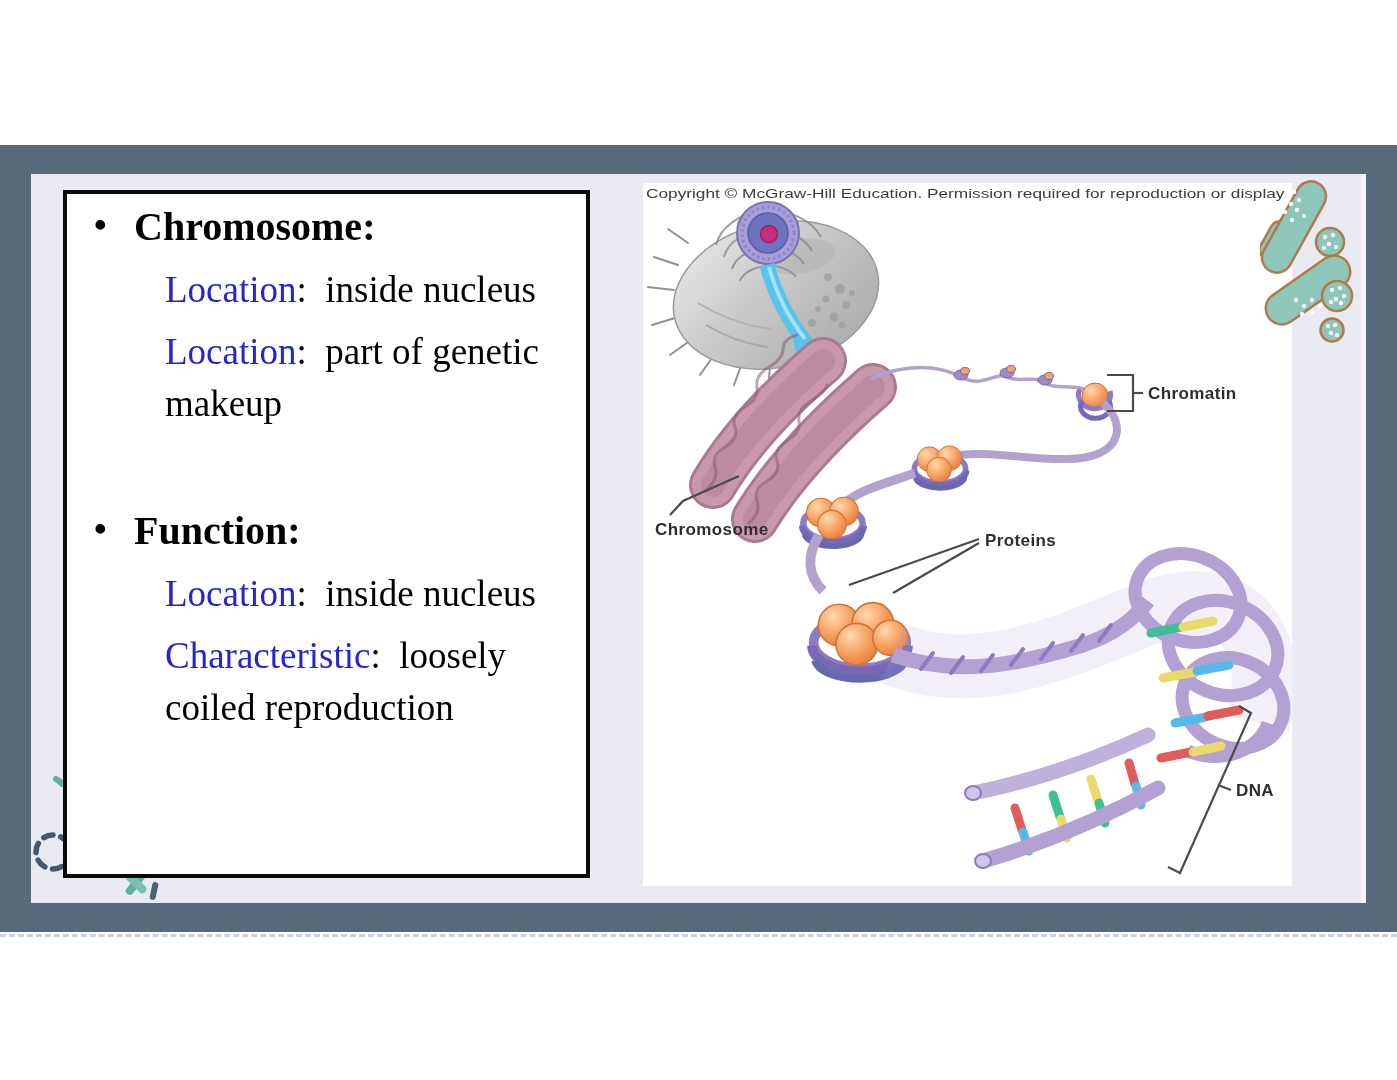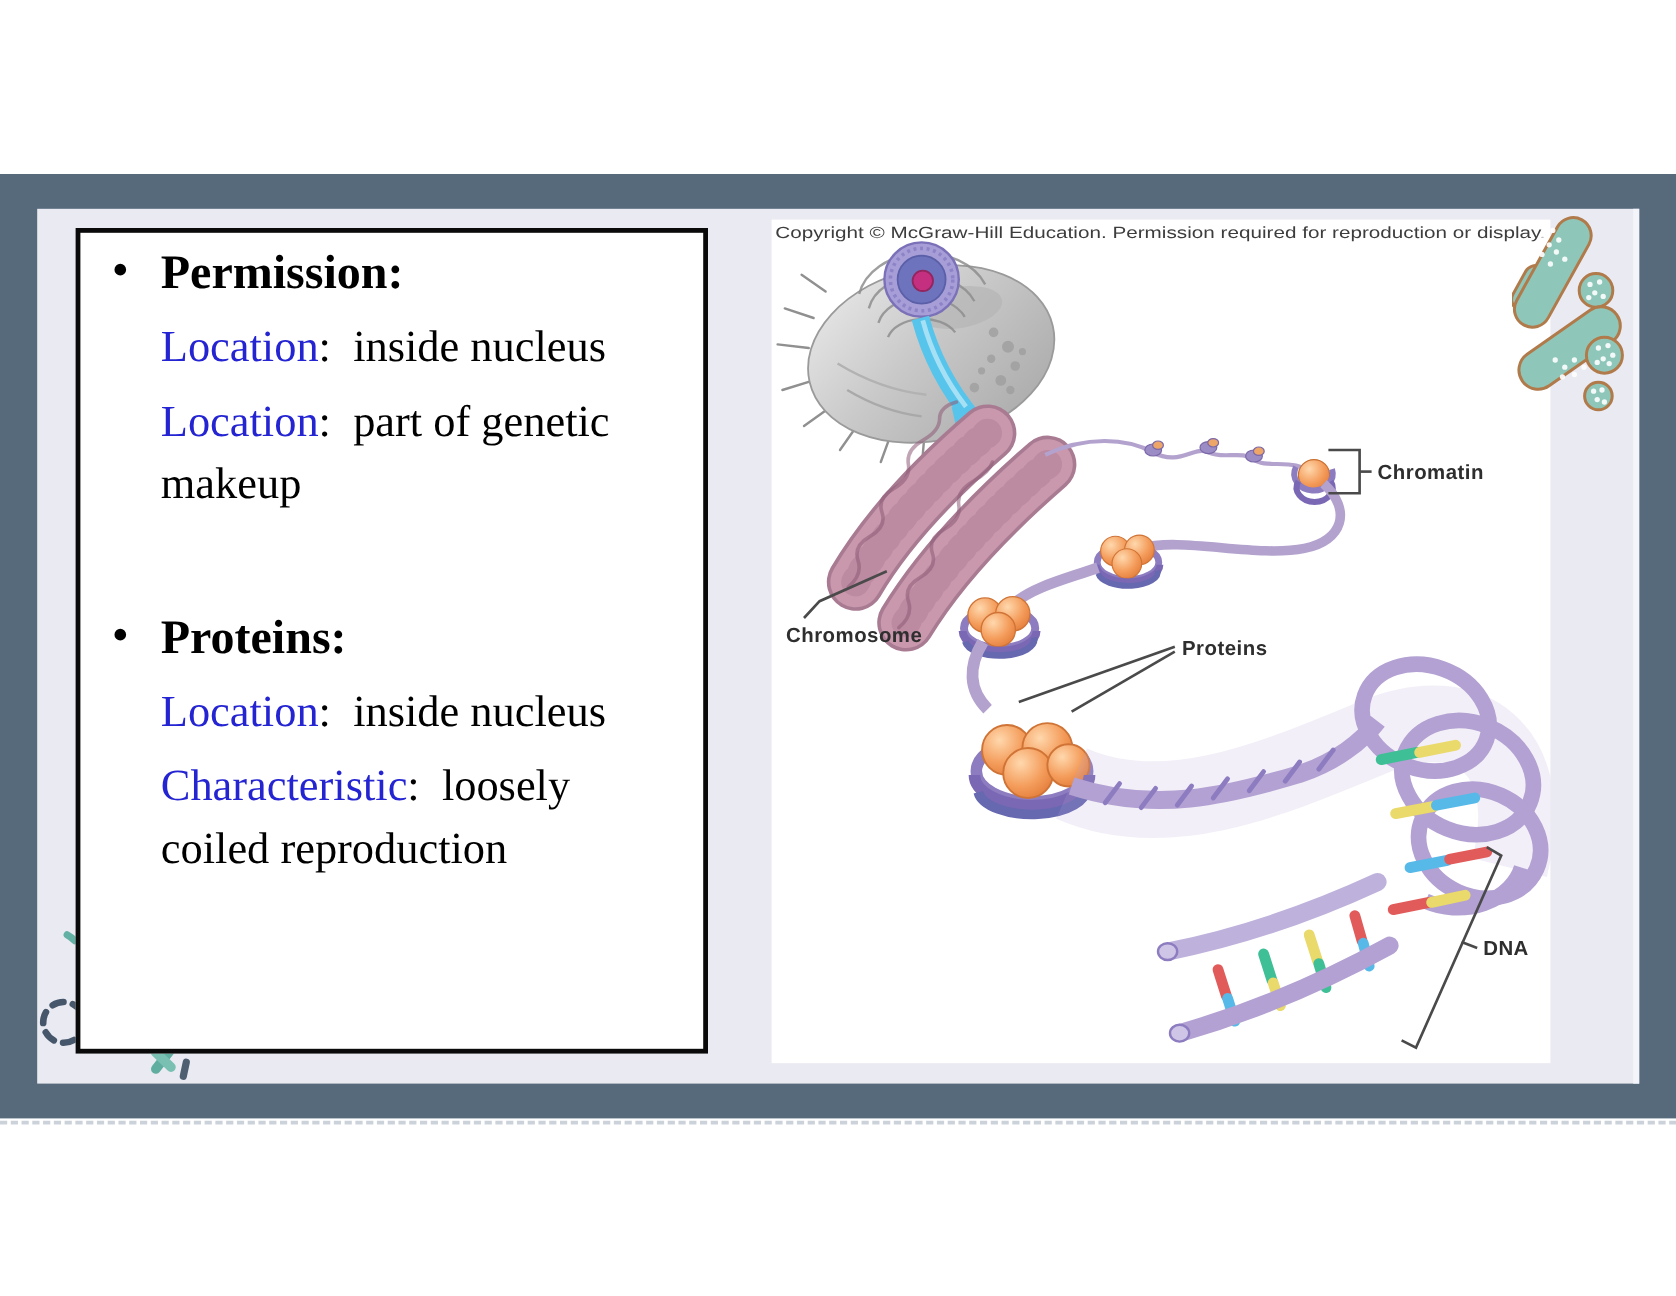--- a/index.html
+++ b/index.html
@@ -16,21 +16,21 @@
     position:absolute; left:63px; top:190px; width:527px; height:688px;
     background:#ffffff; border:4px solid #0a0a0a; z-index:3;
     padding:2px 14px 0 0;
   }
   .tb-title {
     font-family:"Liberation Serif", serif; font-weight:bold; font-size:40px;
     line-height:54px; color:#000; margin:4px 0 0 0; position:relative; padding-left:67px;
   }
   .tb-item {
     font-family:"Liberation Serif", serif; font-size:37px; line-height:52px;
-    color:#000; margin:10px 0 0 0; padding-left:67px; white-space:pre-wrap;
+    color:#000; margin:10px 0 0 0; padding-left:98px; white-space:pre-wrap;
   }
   .bullet { position:absolute; left:27px; top:-2px; font-size:36px; }
   .lbl { color:#2424d2; }
   .sec2 { margin-top:74px; }
 
   .figure {
     position:absolute; left:623px; top:183px; width:649px; height:703px;
     background:#ffffff; z-index:2;margin-left:20px;
   }
   .fig-copyright { font-size:13.5px; fill:#3d3d3d; }
@@ -52,28 +52,28 @@
     <circle cx="23" cy="97" r="17" fill="none" stroke="#46566b" stroke-width="5.5" stroke-dasharray="9.5 8" stroke-linecap="round"></circle>
     <g transform="translate(106,128)">
       <rect x="-4" y="-14" width="8" height="28" rx="4" fill="#5fae9f" transform="rotate(38)"></rect>
       <rect x="-4" y="-13" width="8" height="26" rx="4" fill="#79c0b3" transform="rotate(-46)"></rect>
       <rect x="-3" y="-9" width="6" height="18" rx="3" fill="#4e5f72" transform="translate(18,8) rotate(12)"></rect>
     </g>
   </svg>
 </div>
 
 <div class="textbox">
-  <p class="tb-title"><span class="bullet">•</span><span>Permission:</span></p>
+  <p class="tb-title"><span class="bullet">•</span><span>Chromosome:</span></p>
 
   <p class="tb-item"><span class="lbl">Location</span><span>:  </span><span>inside nucleus</span></p>
 
 
   <p class="tb-item"><span class="lbl">Location</span><span>:  </span><span>part of genetic makeup</span></p>
 
-  <p class="tb-title sec2"><span class="bullet">•</span><span>Proteins:</span></p>
+  <p class="tb-title sec2"><span class="bullet">•</span><span>Function:</span></p>
 
   <p class="tb-item"><span class="lbl">Location</span><span>:  </span><span>inside nucleus</span></p>
 
   <p class="tb-item"><span class="lbl">Characteristic</span><span>:  </span><span>loosely coiled reproduction</span></p>
 </div>
 
 <div class="figure">
   <svg width="649" height="703" viewBox="0 0 649 703">
     <defs>
       <radialGradient id="gHist" cx="35%" cy="30%" r="85%">

